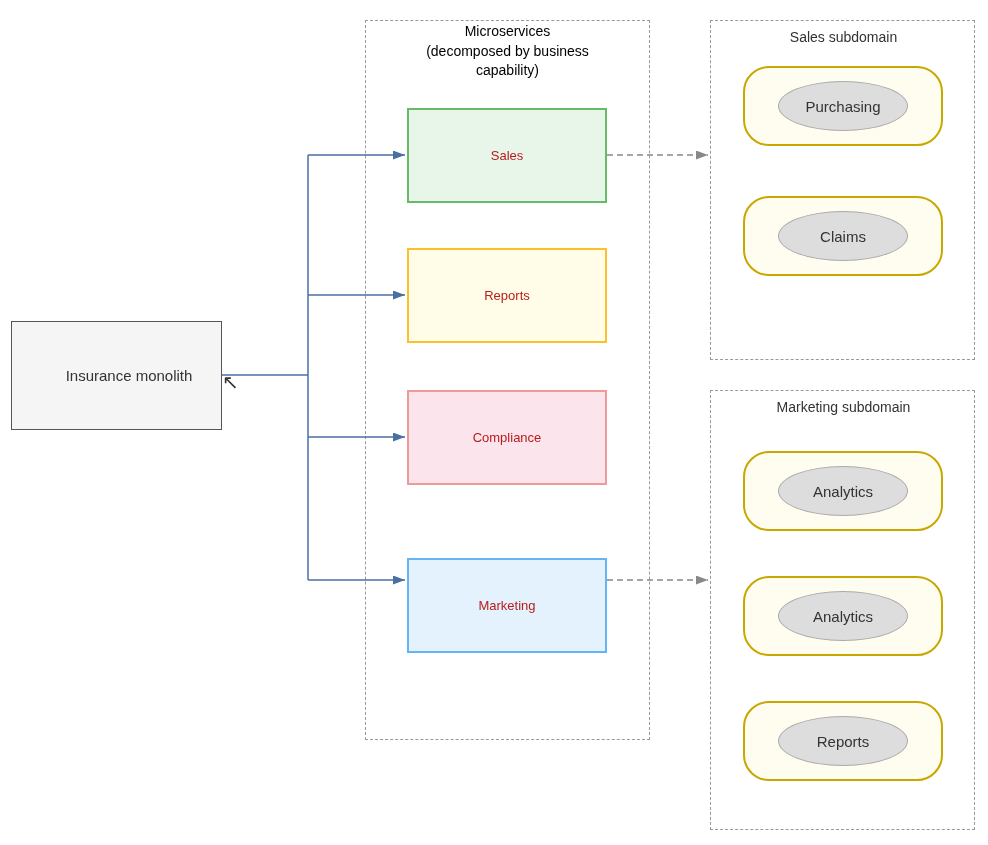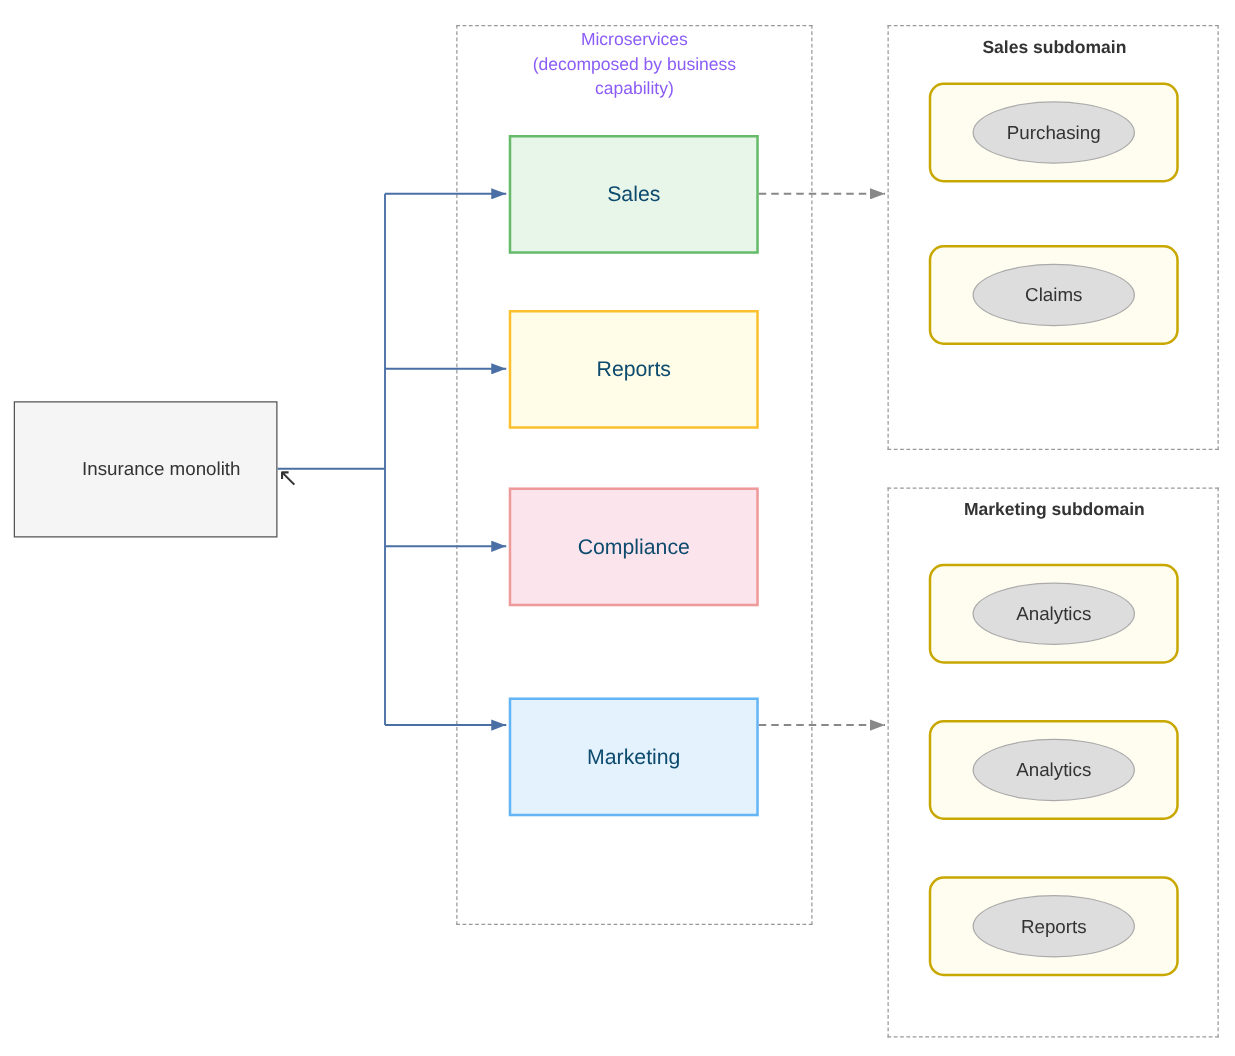--- a/index.html
+++ b/index.html
@@ -46,35 +46,35 @@
       background: transparent;
     }
 
     .microservices-title {
       position: absolute;
       left: 365px;
       top: 22px;
       width: 285px;
       text-align: center;
       font-size: 14px;
-      color: #8b5cf6;
+      color: #000000;
       line-height: 1.4;
     }
 
     
     .service-box {
       position: absolute;
       width: 200px;
       height: 95px;
       left: 407px;
       display: flex;
       align-items: center;
       justify-content: center;
-      font-size: 17px;
-      color: #0c4a6e;
+      font-size: 13px;
+      color: #b91c1c;
       border-width: 2px;
       border-style: solid;
     }
 
     .service-sales {
       top: 108px;
       background: #e8f5e9;
       border-color: #66bb6a;
     }
 
@@ -116,31 +116,30 @@
       border: 1.5px dashed #999;
     }
 
     .subdomain-title {
       position: absolute;
       width: 265px;
       text-align: center;
       font-size: 14px;
       color: #333;
       top: 8px;
-      font-weight: bold;
     }
 
     
     .subdomain-item {
       position: absolute;
       width: 200px;
       left: 32px;
       height: 80px;
       border: 2.5px solid #c8a800;
-      border-radius: 12px;
+      border-radius: 26px;
       background: #fffdf0;
       display: flex;
       align-items: center;
       justify-content: center;
     }
 
     .subdomain-item-inner {
       width: 130px;
       height: 50px;
       border: 1.5px solid #aaa;

